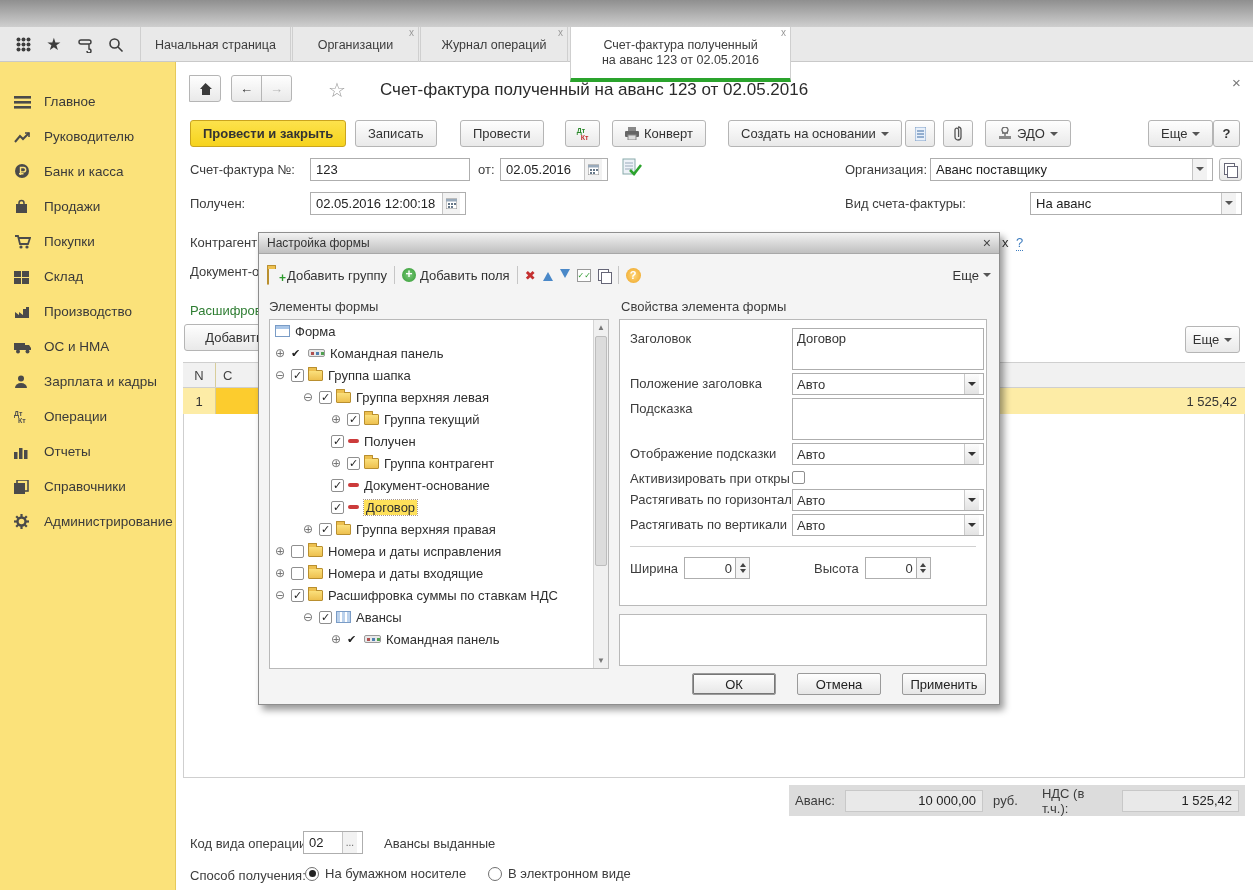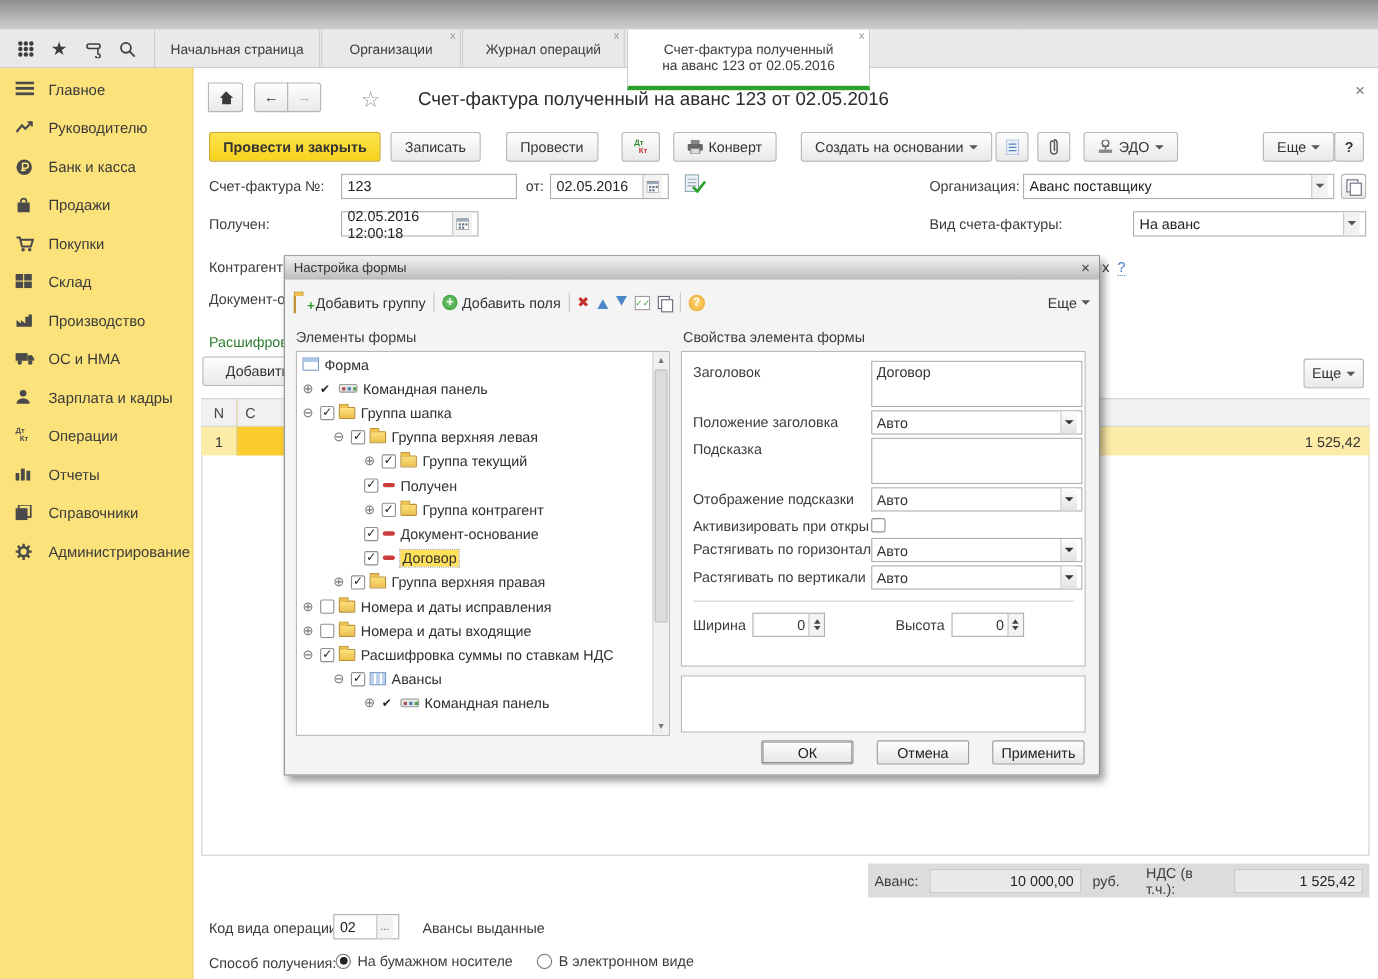--- a/index.html
+++ b/index.html
@@ -17,21 +17,21 @@
   .appicons svg { display:block; }
   .tab { position:absolute; top:0; height:35px; border-left:1px solid #cfcfcf; border-right:1px solid #cfcfcf;
          display:flex; align-items:center; justify-content:center; padding:0 14px; color:#3c3c3c; font-size:12.5px; }
   .tab .tclose { position:absolute; top:1px; right:4px; font-size:10px; color:#999; line-height:10px; }
   .tab.active { background:#fff; border-bottom:4px solid #2aa32c; top:0; height:55px; z-index:2;
                 flex-direction:column; justify-content:center; line-height:15px; font-size:12.5px; }
 
   
   .sidebar { position:absolute; left:0; top:62px; width:176px; bottom:0; background:#fbe27a;
              border-right:1px solid #e6c95a; padding-top:12px; }
-  .sbitem { height:35px; display:flex; align-items:flex-start; padding-left:14px; color:#3a3a3a; font-size:13.5px; cursor:default; }
+  .sbitem { height:35px; display:flex; align-items:flex-end; padding-left:14px; color:#3a3a3a; font-size:13.5px; cursor:default; }
   .sbicon { width:30px; display:flex; align-items:center; }
   .sbicon svg { display:block; }
   .dtkt-mini { font-size:7px; font-weight:bold; line-height:7px; color:#4d4d4d; }
 
   
   .content { position:absolute; left:176px; top:62px; width:1077px; bottom:0; background:#fff; }
   .abs { position:absolute; }
   .btn { display:inline-flex; align-items:center; justify-content:center; gap:5px;
          background:linear-gradient(#fefefe,#e9e9e9); border:1px solid #b5b5b5; border-radius:3px;
          height:27px; padding:0 12px; color:#333; white-space:nowrap; }
@@ -456,21 +456,21 @@
         <span>Аванс поставщику</span>
       <span class="seg">
           <span class="caret" style="margin-top:3px;"></span>
         </span>
     </span>
     <span class="abs btn" style="left:1043px; top:96px; width:23px; height:23px; padding:0;">
       <span class="copyi"></span>
     </span>
 
     <span class="abs lbl" style="left:14px; top:134px;">Получен:</span>
-    <span class="abs fld" style="left:134px; top:130px; width:125px;">
+    <span class="abs fld" style="left:134px; top:130px; width:156px;">
         <span>02.05.2016 12:00:18</span>
       <span class="seg">
           <svg width="11" height="11">
             <rect x="0" y="1" width="11" height="10" fill="#fff" stroke="#888"></rect>
             <rect x="0" y="1" width="11" height="2.5" fill="#9ab"></rect>
             <g fill="#678">
               <rect x="2" y="5" width="2" height="2"></rect>
               <rect x="5" y="5" width="2" height="2"></rect>
               <rect x="8" y="5" width="2" height="2"></rect>
               <rect x="2" y="8" width="2" height="2"></rect>

